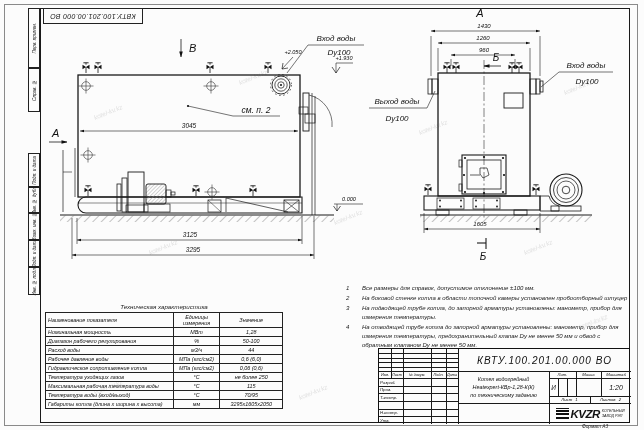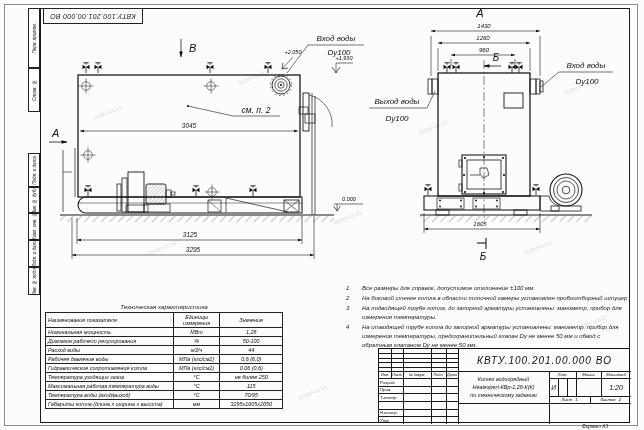--- a/index.html
+++ b/index.html
@@ -497,17 +497,25 @@
 
     <div class="cell" style="left:170px;top:47px;width:41px;height:7px;font-size:4.3px;gap:3px">
       <span>Лист</span>
       <span>1</span>
     </div>
     <div class="cell" style="left:211px;top:47px;width:41px;height:7px;font-size:4.3px;gap:3px">
       <span>Листов</span>
       <span>2</span>
     </div>
 
+    <div class="cell logo" style="left:170px;top:54px;width:82px;height:21px">
+      <span class="logo-mark"></span>
+      <span class="logo-kvzr">KVZR</span>
+      <span class="logo-sub">
+        <span>КОТЕЛЬНЫЙ</span><br>
+        <span>ЗАВОД РЭП</span>
+      </span>
+    </div>
   </div>
 
   <div class="format">Формат А3</div>
 
 </div>
 
 </body></html>

